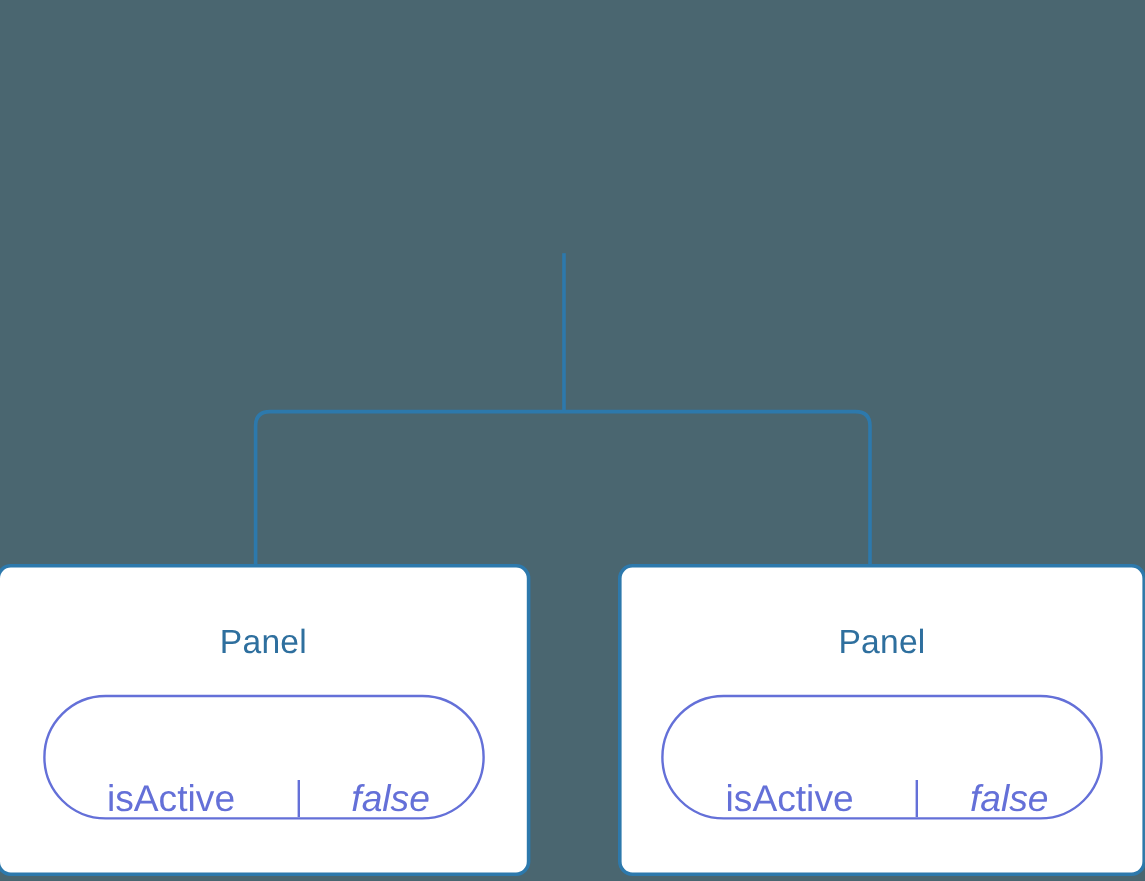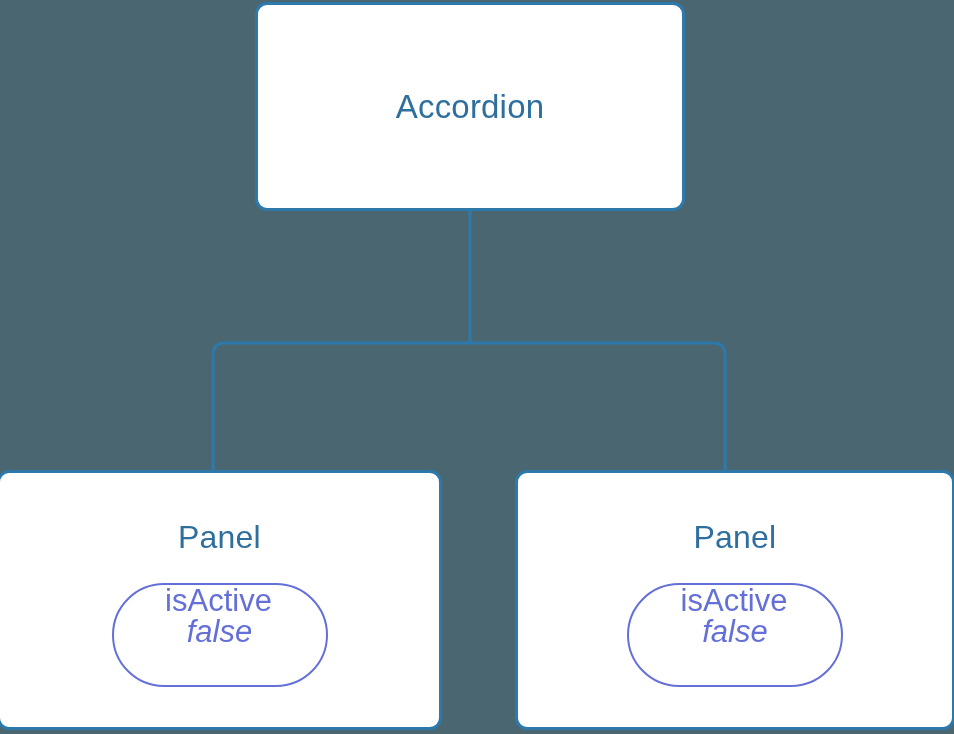--- a/index.html
+++ b/index.html
@@ -74,34 +74,33 @@
   }
   #node-panel-0 {
     left: -3px;
     width: 445px;
   }
   #node-panel-1 {
     left: 515px;
     width: 440px;
   }
   .node-panel .node-title {
-    font-size: 32px;
+    font-size: 28px;
   }
 
   
   .prop-pill {
     margin-top: 30px;
     height: 104px;
     border: 2.5px solid #6470d8;
     border-radius: 52px;
     display: flex;
-    align-items: center;
+    align-items: flex-end;
     background: transparent;
     overflow: hidden;
-    flex-direction: column;
   }
   .prop-key, .prop-val {
     display: flex;
     align-items: center;
     justify-content: center;
     color: #6470d8;
     font-size: 31px;
     line-height: 1;
     white-space: nowrap;
   }
@@ -118,23 +117,20 @@
 <body>
 
 <div id="canvas">
 
   <svg id="edges" viewBox="0 0 954 734" width="954" height="734">
     <path d="M 470 211 L 470 343"></path>
     <path d="M 470 343 L 225 343 Q 213 343 213 355 L 213 472"></path>
     <path d="M 470 343 L 713 343 Q 725 343 725 355 L 725 472"></path>
   </svg>
 
-  <div class="node" id="node-accordion">
-    <div class="node-title">Accordion</div>
-  </div>
 
   <div class="node node-panel" id="node-panel-0">
     <div class="node-title">Panel</div>
     <div class="prop-pill">
       <div class="prop-key">isActive</div>
       <div class="prop-val">false</div>
     </div>
   </div>
 
   <div class="node node-panel" id="node-panel-1">

